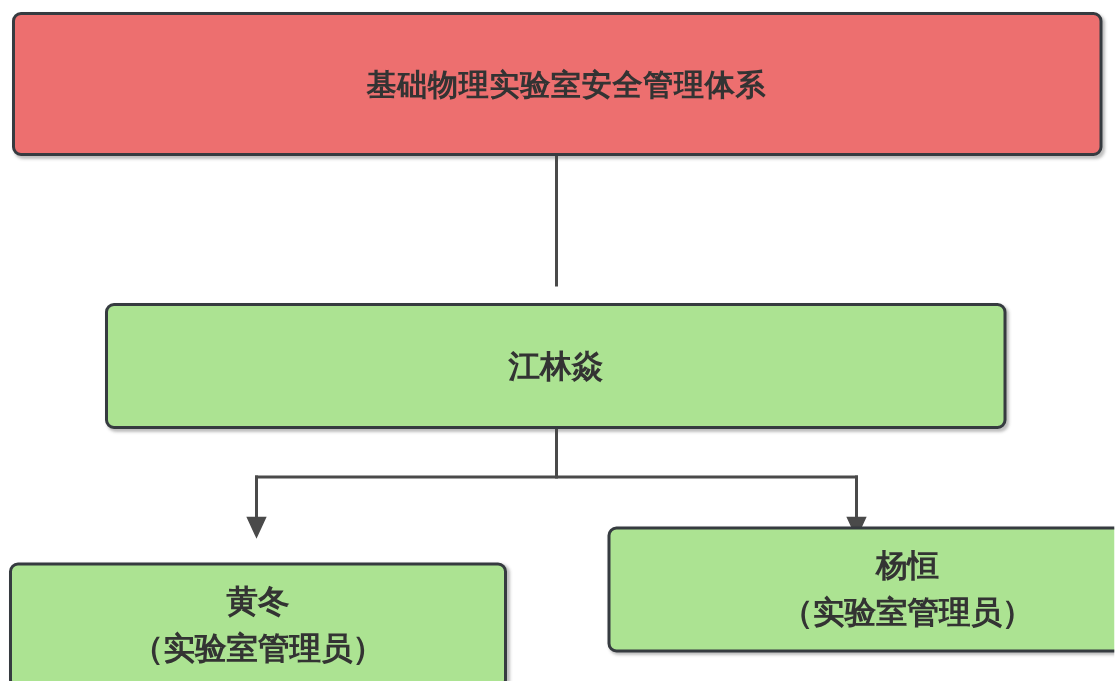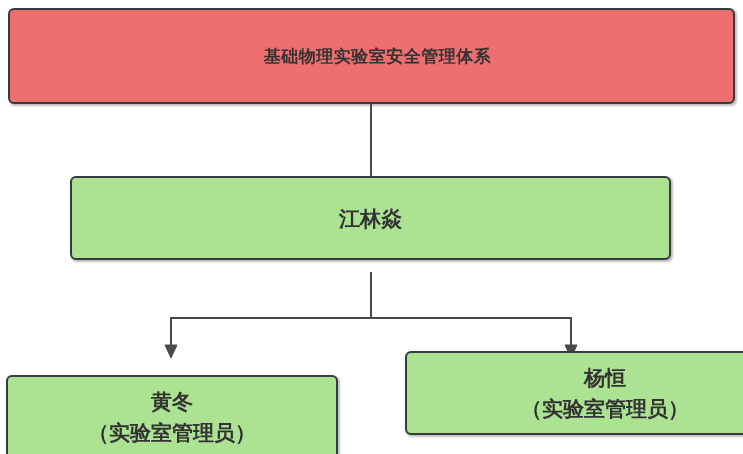--- a/index.html
+++ b/index.html
@@ -34,26 +34,26 @@
     align-items:center;
     justify-content:center;
     text-align:center;
     color:var(--text);
     font-weight:bold;
     box-shadow:1.5px 1.5px 2px rgba(70,70,70,0.35);
   }
   .node-title{
     left:8px;top:8px;width:727px;height:96px;
     background:var(--title-fill);
-    font-size:17px;
+    font-size:20px;
     letter-spacing:0.5px;
     padding-left:12px;
   }
   .node-green{background:var(--node-fill);font-size:21px;line-height:31px;}
-  .node-manager{left:70px;top:176px;width:601px;height:84px;}
+  .node-manager{left:70px;top:202px;width:601px;height:84px;}
   .node-staff-left{left:6px;top:375px;width:332px;height:84px;}
   .node-staff-right{left:405px;top:351px;width:400px;height:84px;}
 </style>
 </head>
 <body>
 
 <div class="canvas">
 
   <svg class="connectors" viewBox="0 0 743 454" xmlns="http://www.w3.org/2000/svg">
     <line x1="371" y1="103" x2="371" y2="191"></line>

